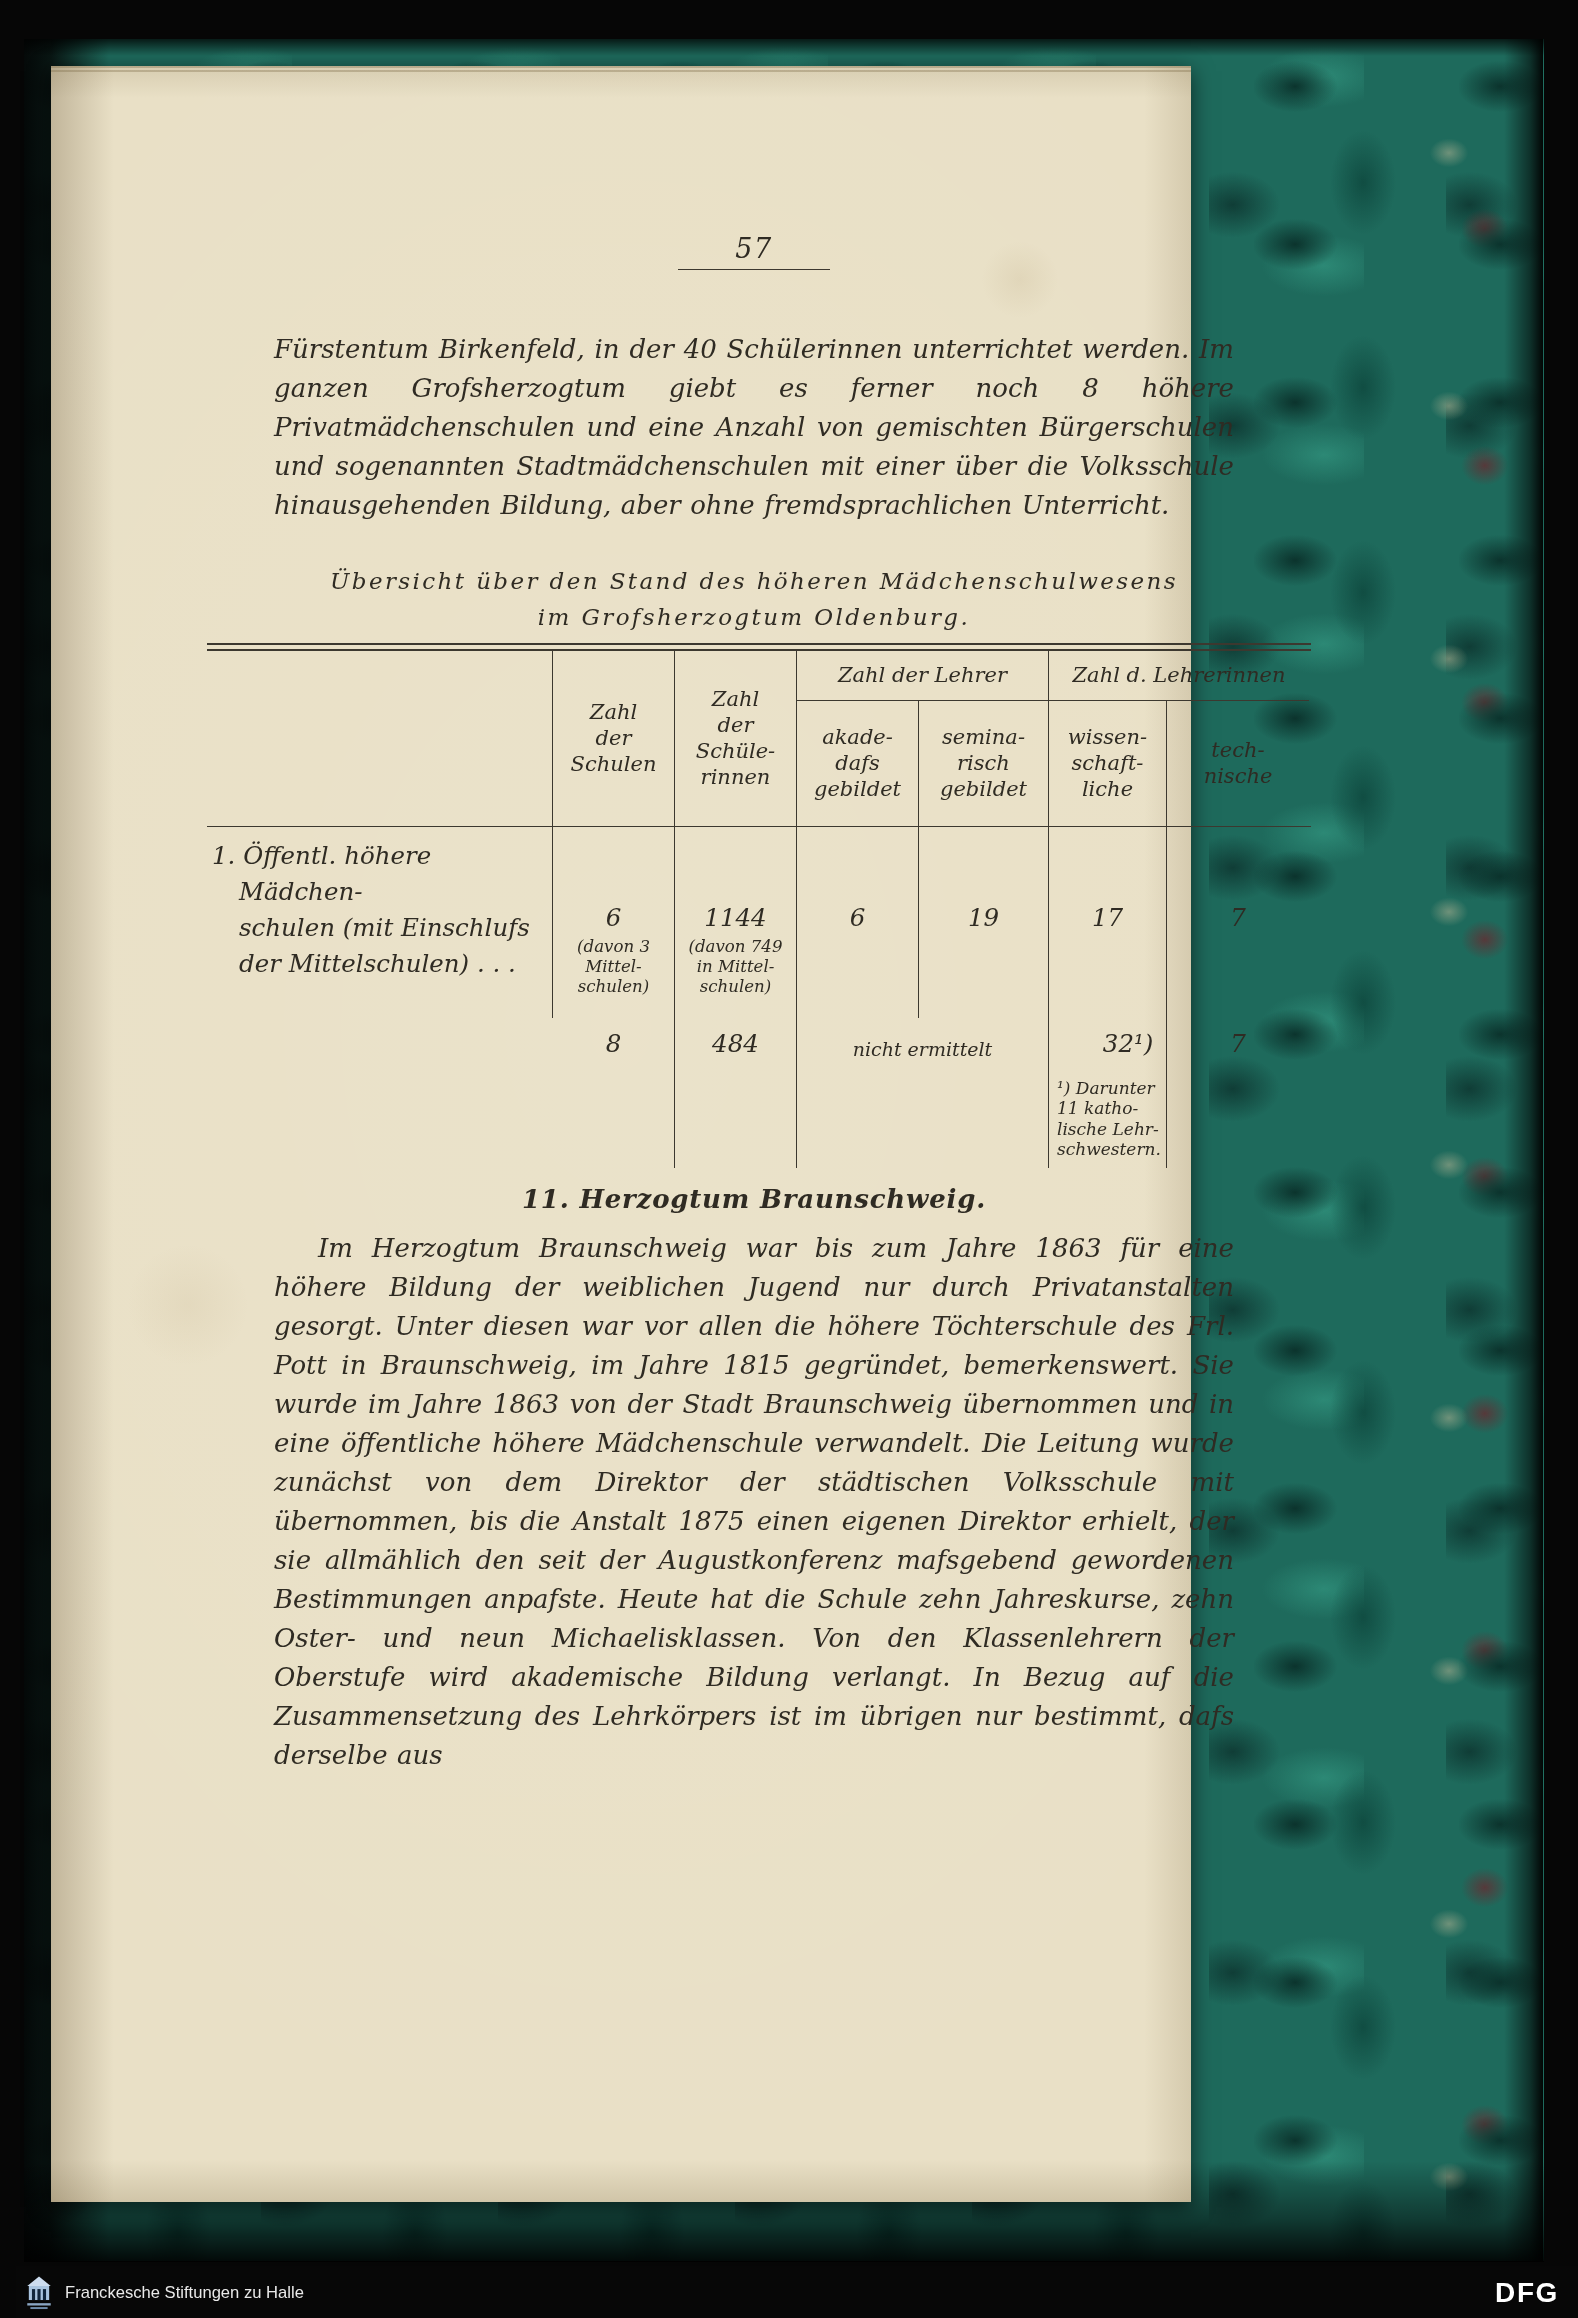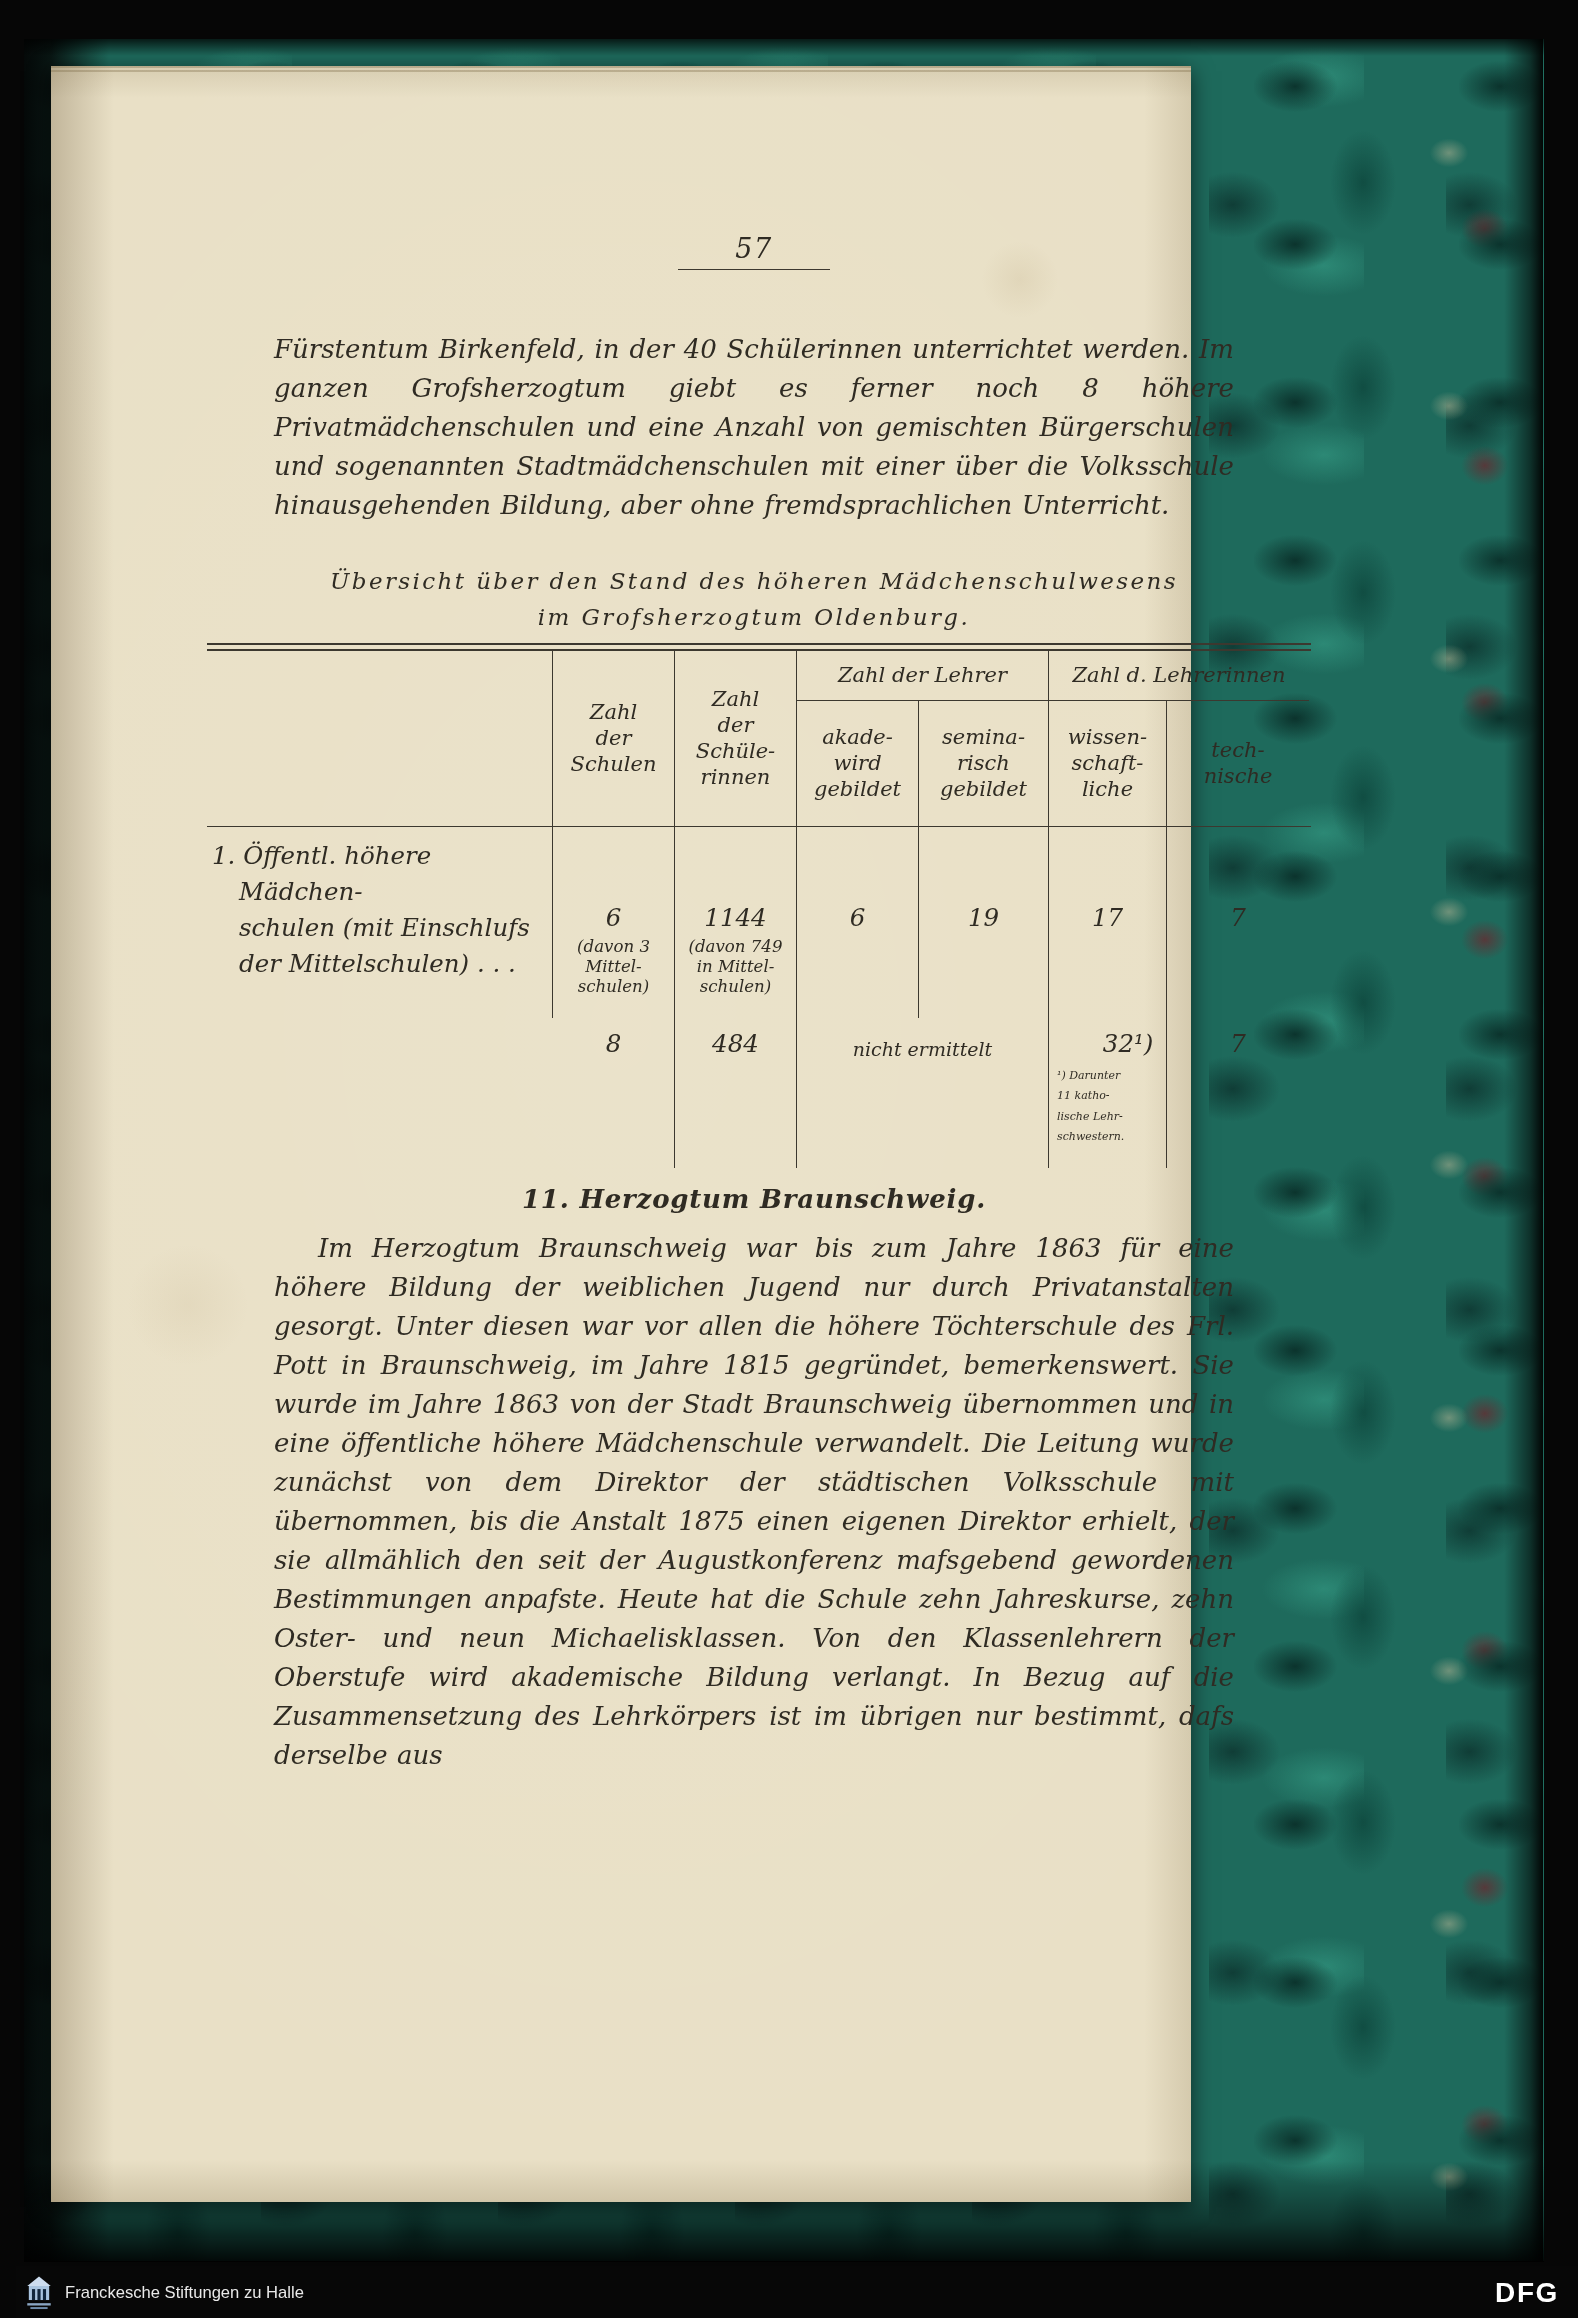--- a/index.html
+++ b/index.html
@@ -123,22 +123,22 @@
     padding:11px 6.3px 0 32px;text-indent:-27px;
   }
   .numcell{text-align:center;}
   .numcell .num{font-size:24.5px;}
   .pt-deep{padding-top:76px;}
   .pt-top{padding-top:11px;}
   .note{font-size:16.6px;line-height:20px;margin-top:4.7px;white-space:pre-line;text-align:center;}
   .nicht{font-size:19px;text-align:center;padding-top:20.5px;}
   .wiss2{text-align:right;padding:11px 12.6px 0 0;}
   .footnote{
-    font-size:11px;line-height:20.5px;white-space:pre-line;text-align:left;
-    padding-left:8px;margin-top:8px;
+    font-size:17px;line-height:20.5px;white-space:pre-line;text-align:left;
+    padding-left:8px;margin-top:20px;
   }
   
   .footer-bar{
     position:absolute;left:16px;bottom:0;width:1579px;height:53px;background:#070707;
     display:flex;align-items:center;justify-content:space-between;
     font-family:"Liberation Sans","DejaVu Sans",sans-serif;
   }
   .footer-left{display:flex;align-items:center;gap:11px;padding-left:8px;}
   .francke-logo{width:30px;height:36px;display:block;}
   .footer-lib{color:#e9e9e9;font-size:16.6px;}
@@ -176,21 +176,21 @@
       <div class="th h-schulen pre">Zahl
 der
 Schulen</div>
       <div class="th h-schuelerinnen pre">Zahl
 der
 Schüle-
 rinnen</div>
       <div class="th h-lehrer">Zahl der Lehrer</div>
       <div class="th h-lehrerinnen">Zahl d. Lehrerinnen</div>
       <div class="th h-akad pre">akade-
-wird
+dafs
 gebildet</div>
       <div class="th h-semin pre">semina-
 risch
 gebildet</div>
       <div class="th h-wiss pre">wissen-
 schaft-
 liche</div>
       <div class="th h-tech pre">tech-
 nische</div>
     </div>

